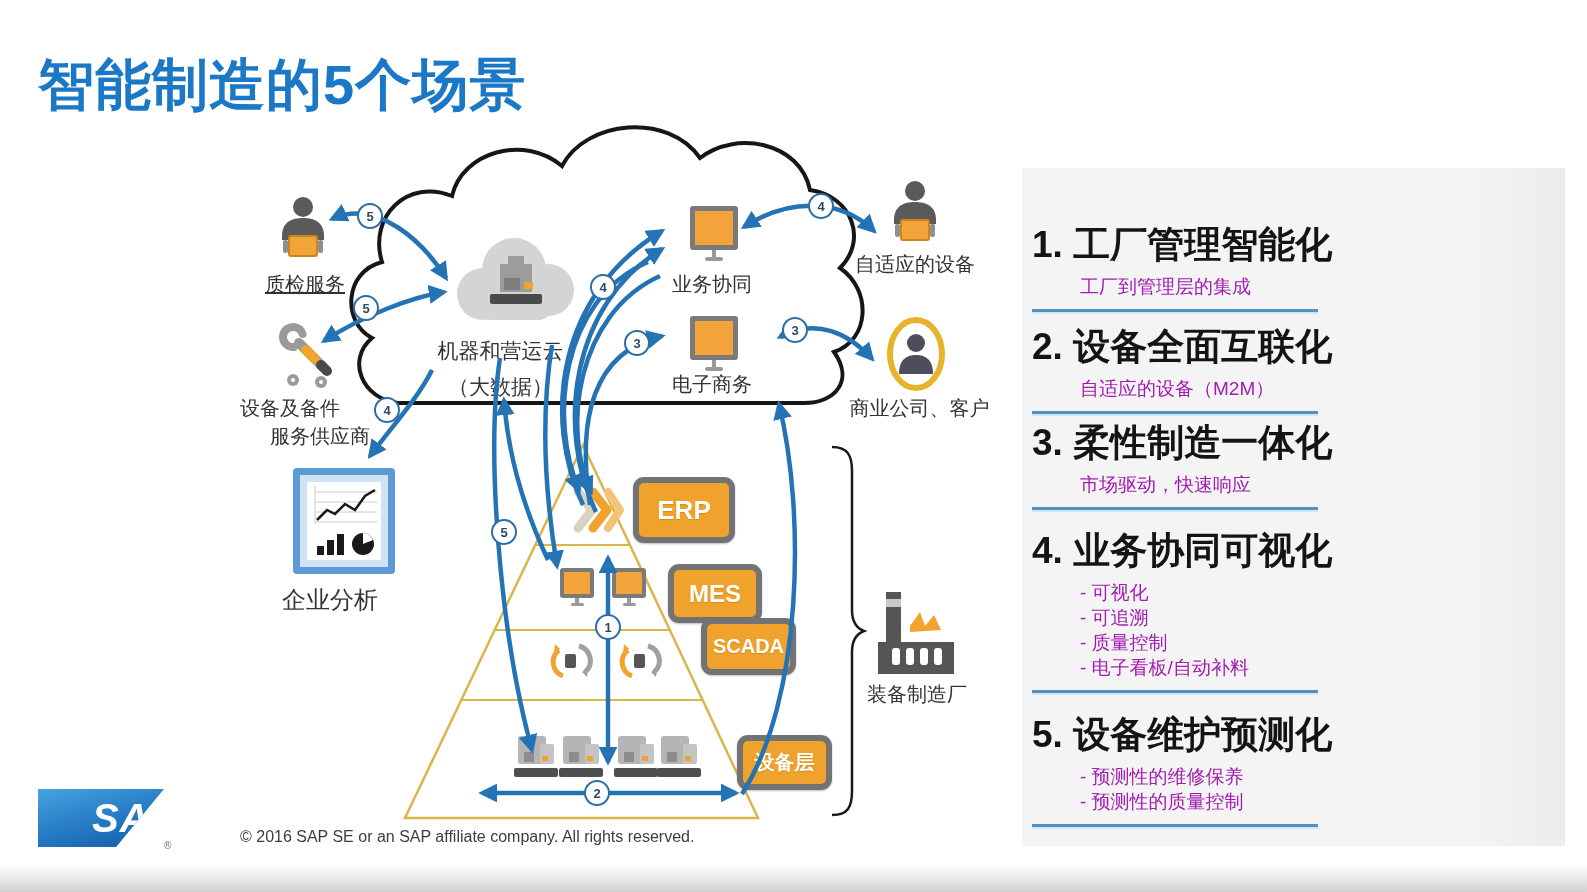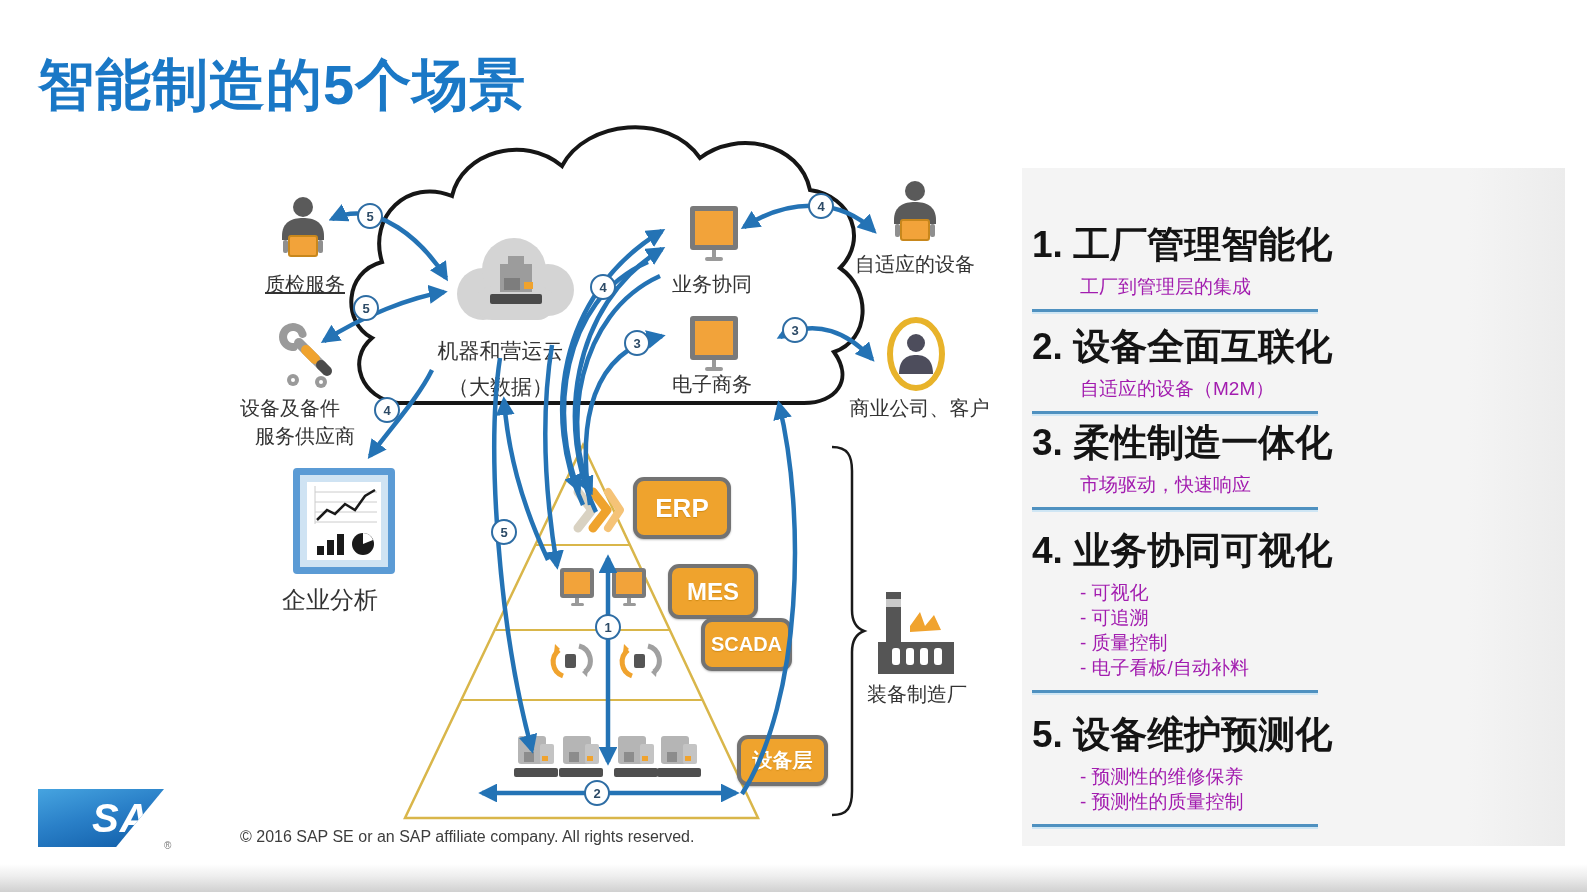--- a/index.html
+++ b/index.html
@@ -5,21 +5,21 @@
   html,body{margin:0;padding:0;}
   body{font-family:"Liberation Sans","DejaVu Sans",sans-serif;background:#fff;}
   .stage{position:relative;width:1587px;height:892px;background:#ffffff;overflow:hidden;}
   .abs{position:absolute;}
   .svg-layer{position:absolute;left:0;top:0;z-index:1;pointer-events:none;}
   .arrow-layer{z-index:4;}
   .icon{z-index:2;}
   .dlabel{z-index:3;font-size:20px;color:#333;font-weight:500;text-align:center;line-height:1.2;white-space:nowrap;}
   .page-title{left:38px;top:48px;font-size:56px;font-weight:bold;color:#1a78c6;letter-spacing:1px;z-index:2;}
   
-  .ptag{z-index:3;background:#efa32d;border:4px solid #737373;border-radius:11px;color:#fff;
+  .ptag{z-index:3;background:#efa32d;border:6px solid #737373;border-radius:11px;color:#fff;
         font-weight:bold;display:flex;align-items:center;justify-content:center;
         box-shadow:0 1px 2px rgba(0,0,0,.25);text-shadow:0 1px 1px rgba(180,120,0,.5);}
   
   .badge{z-index:5;width:22px;height:22px;border-radius:50%;background:#fff;border:2px solid #2e6da4;
          color:#2c4a66;font-size:13px;font-weight:bold;display:flex;align-items:center;justify-content:center;}
   
   .monitor{z-index:2;display:flex;flex-direction:column;align-items:center;}
   .monitor .screen{width:38px;height:34px;background:#f2a33a;border:5px solid #7a7a7a;border-radius:3px;}
   .monitor .stand{width:4px;height:7px;background:#9a9a9a;}
   .monitor .base{width:18px;height:4px;background:#9a9a9a;border-radius:2px;}
@@ -227,21 +227,21 @@
   <svg class="abs icon" style="left:657px;top:726px;" width="44" height="54">
     <rect x="4" y="10" width="28" height="28" rx="3" fill="#b5b5b5"></rect>
       <rect x="26" y="18" width="14" height="20" rx="2" fill="#c4c4c4"></rect>
     <rect x="10" y="26" width="10" height="10" fill="#8c8c8c"></rect>
       <rect x="28" y="30" width="6" height="5" fill="#f0a32e"></rect>
     <rect x="0" y="42" width="44" height="9" rx="2" fill="#4f4f4f"></rect>
   </svg>
 
   <div class="abs dlabel" style="left:252px;top:272px;width:106px;text-decoration:underline;">质检服务</div>
   <div class="abs dlabel" style="left:240px;top:396px;width:130px;text-align:left;">设备及备件</div>
-  <div class="abs dlabel" style="left:240px;top:424px;width:130px;text-align:center;">服务供应商</div>
+  <div class="abs dlabel" style="left:240px;top:424px;width:130px;text-align:right;">服务供应商</div>
   <div class="abs dlabel" style="left:279px;top:586px;width:102px;font-size:24px;">企业分析</div>
   <div class="abs dlabel" style="left:418px;top:338px;width:165px;font-size:21px;">机器和营运云</div>
   <div class="abs dlabel" style="left:428px;top:374px;width:145px;font-size:21px;">（大数据）</div>
   <div class="abs dlabel" style="left:662px;top:272px;width:100px;">业务协同</div>
   <div class="abs dlabel" style="left:662px;top:372px;width:100px;">电子商务</div>
   <div class="abs dlabel" style="left:840px;top:252px;width:150px;">自适应的设备</div>
   <div class="abs dlabel" style="left:832px;top:396px;width:175px;">商业公司、客户</div>
   <div class="abs dlabel" style="left:855px;top:682px;width:124px;">装备制造厂</div>
 
   <div class="abs ptag" style="left:633px;top:477px;width:90px;height:54px;font-size:26px;">ERP</div>

